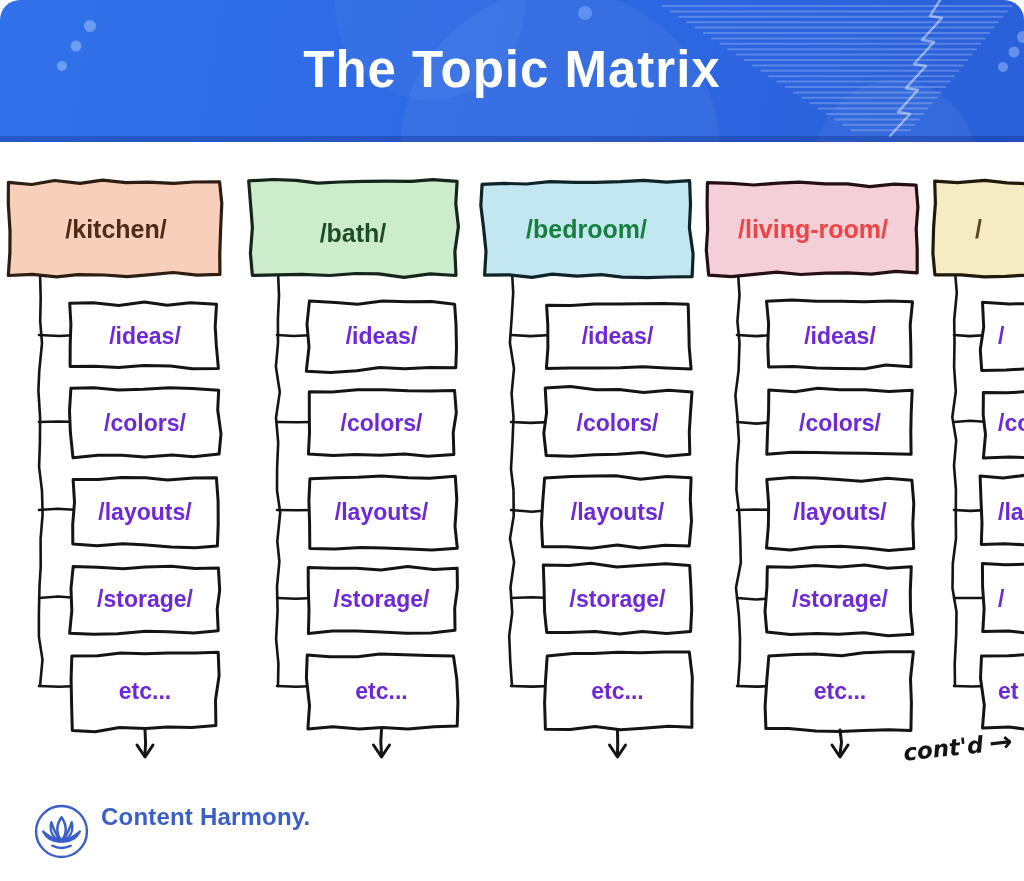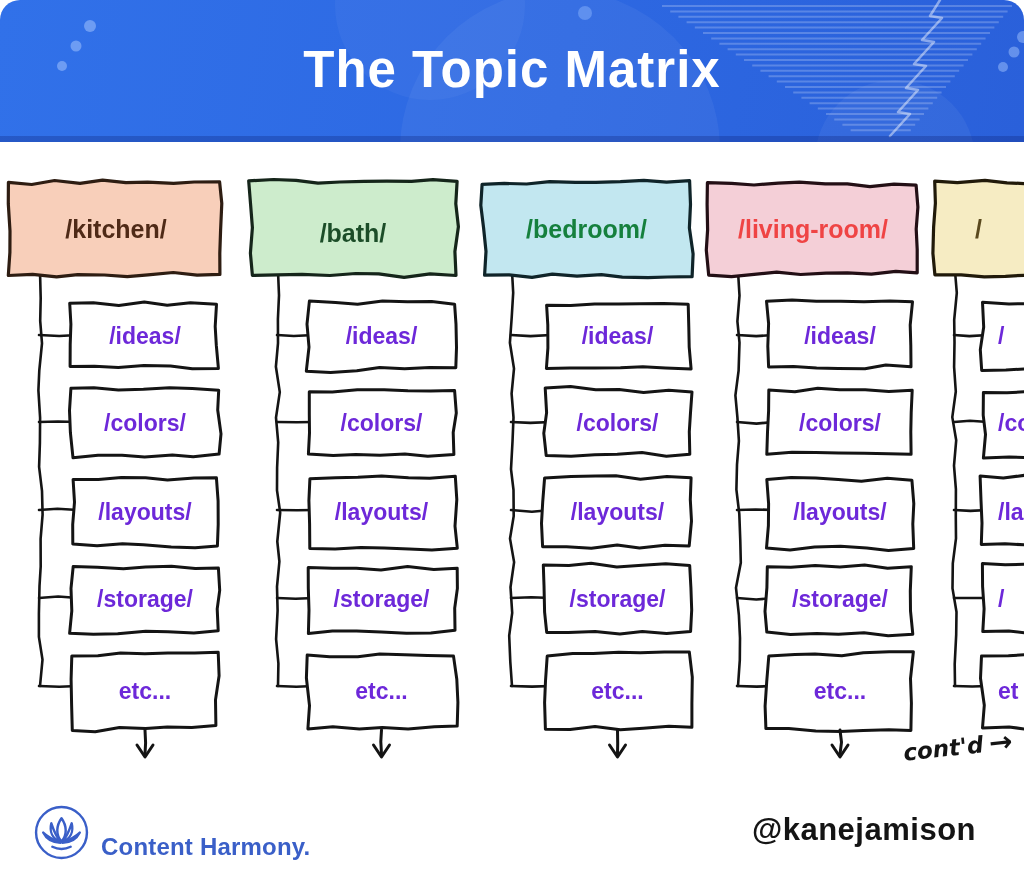--- a/index.html
+++ b/index.html
@@ -21,21 +21,21 @@
   .child-label{font-size:23px;color:#6d28d9;}
   .cut{justify-content:flex-start;}
   .sp{border-bottom:3px dotted #e03a2e;padding-bottom:2px;margin-left:44px;}
 
   
   .contd{position:absolute;left:903px;top:733px;transform:rotate(-6deg);
          font-family:"DejaVu Sans",sans-serif;font-weight:bold;font-style:italic;
          font-size:23px;color:#141414;display:flex;align-items:center;gap:6px;}
   .contd-arrow{font-style:normal;font-size:28px;line-height:1;}
   .footer-brand{position:absolute;left:33px;top:803px;height:58px;display:flex;
-                align-items:flex-end;gap:11px;}
+                align-items:flex-start;gap:11px;}
   .brand-text{font-size:24px;font-weight:bold;color:#3a5fc8;letter-spacing:0.2px;}
   .handle{position:absolute;right:48px;top:812px;font-size:31px;font-weight:bold;
           color:#141414;letter-spacing:0.5px;}
 </style>
 </head>
 <body>
 
 <div class="page">
 
   <div class="banner">
@@ -196,15 +196,14 @@
         <path d="M28 14 C23 21 22 30 28 37 C34 30 33 21 28 14 Z"></path>
         <path d="M18 19 C16 27 19 34 27 37 C22 31 20 25 18 19 Z"></path>
         <path d="M38 19 C40 27 37 34 29 37 C34 31 36 25 38 19 Z"></path>
         <path d="M10 28 C13 34 19 38 27 38 C20 35 14 32 10 28 Z"></path>
         <path d="M46 28 C43 34 37 38 29 38 C36 35 42 32 46 28 Z"></path>
         <path d="M19 42 C25 45 31 45 37 42"></path>
       </g>
     </svg>
     <span class="brand-text">Content Harmony.</span>
   </div>
-  <div class="handle">@kanejamison</div>
 
 </div>
 
 </body></html>

